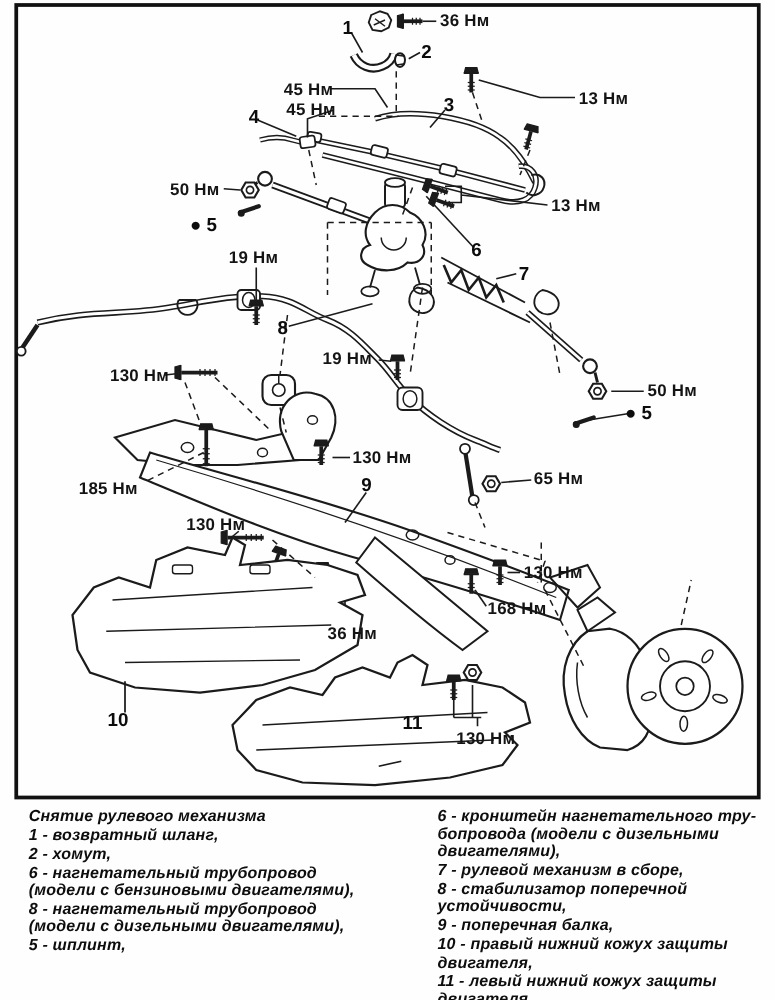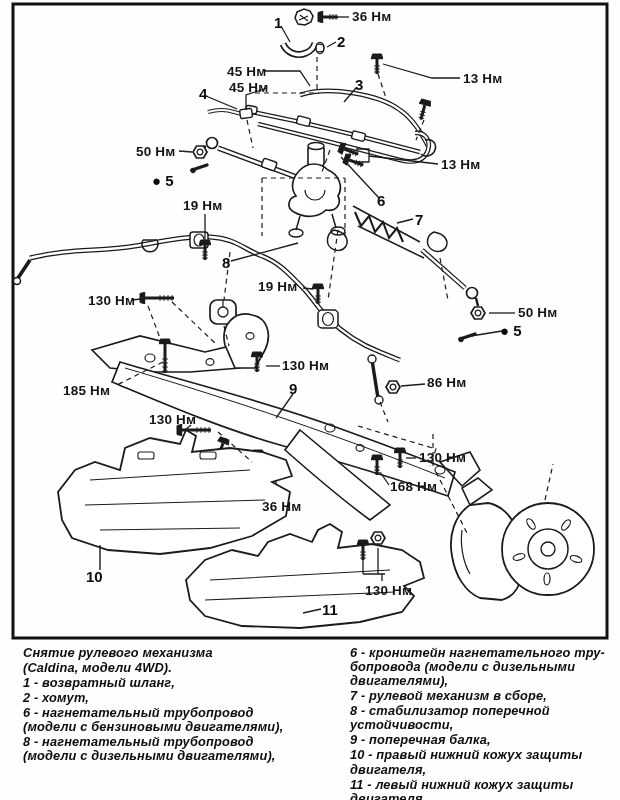--- a/index.html
+++ b/index.html
@@ -247,51 +247,51 @@
     <div class="tq" style="left:352px;top:9px">36 Нм</div>
     <div class="tq" style="left:227px;top:64px">45 Нм</div>
     <div class="tq" style="left:229px;top:80px">45 Нм</div>
     <div class="tq" style="left:463px;top:71px">13 Нм</div>
     <div class="tq" style="left:136px;top:144px">50 Нм</div>
     <div class="tq" style="left:441px;top:157px">13 Нм</div>
     <div class="tq" style="left:183px;top:198px">19 Нм</div>
     <div class="tq" style="left:258px;top:279px">19 Нм</div>
     <div class="tq" style="left:88px;top:293px">130 Нм</div>
     <div class="tq" style="left:518px;top:305px">50 Нм</div>
-    <div class="tq" style="left:427px;top:375px">86 Нм</div>
+    <div class="tq" style="left:427px;top:375px">65 Нм</div>
     <div class="tq" style="left:63px;top:383px">185 Нм</div>
     <div class="tq" style="left:282px;top:358px">130 Нм</div>
     <div class="tq" style="left:149px;top:412px">130 Нм</div>
     <div class="tq" style="left:419px;top:450px">130 Нм</div>
     <div class="tq" style="left:390px;top:479px">168 Нм</div>
     <div class="tq" style="left:262px;top:499px">36 Нм</div>
     <div class="tq" style="left:365px;top:583px">130 Нм</div>
 
     <div class="co" style="left:274px;top:14px">1</div>
     <div class="co" style="left:337px;top:33px">2</div>
     <div class="co" style="left:355px;top:76px">3</div>
     <div class="co" style="left:199px;top:85px">4</div>
     <div class="co" style="left:152px;top:172px">● 5</div>
     <div class="co" style="left:377px;top:192px">6</div>
     <div class="co" style="left:415px;top:211px">7</div>
     <div class="co" style="left:222px;top:254px">8</div>
     <div class="co" style="left:500px;top:322px">● 5</div>
     <div class="co" style="left:289px;top:380px">9</div>
     <div class="co" style="left:86px;top:568px">10</div>
-    <div class="co" style="left:322px;top:601px">11</div>
+    <div class="co" style="left:322px;top:570px">11</div>
   </div>
 
   <div class="legend">
     <div class="leg-col leg-left">
       <div class="leg-line">Снятие рулевого механизма</div>
-      <div class="leg-line">(Caldina, модели 4WD).</div>
       <div class="leg-line">1 - возвратный шланг,</div>
       <div class="leg-line">2 - хомут,</div>
       <div class="leg-line">6 - нагнетательный трубопровод (модели с бензиновыми двигателями),</div>
       <div class="leg-line">8 - нагнетательный трубопровод (модели с дизельными двигателями),</div>
+      <div class="leg-line">5 - шплинт,</div>
     </div>
     <div class="leg-col leg-right">
       <div class="leg-line">6 - кронштейн нагнетательного тру-бопровода (модели с дизельными двигателями),</div>
       <div class="leg-line">7 - рулевой механизм в сборе,</div>
       <div class="leg-line">8 - стабилизатор поперечной устойчивости,</div>
       <div class="leg-line">9 - поперечная балка,</div>
       <div class="leg-line">10 - правый нижний кожух защиты двигателя,</div>
       <div class="leg-line">11 - левый нижний кожух защиты двигателя</div>
     </div>
   </div>

